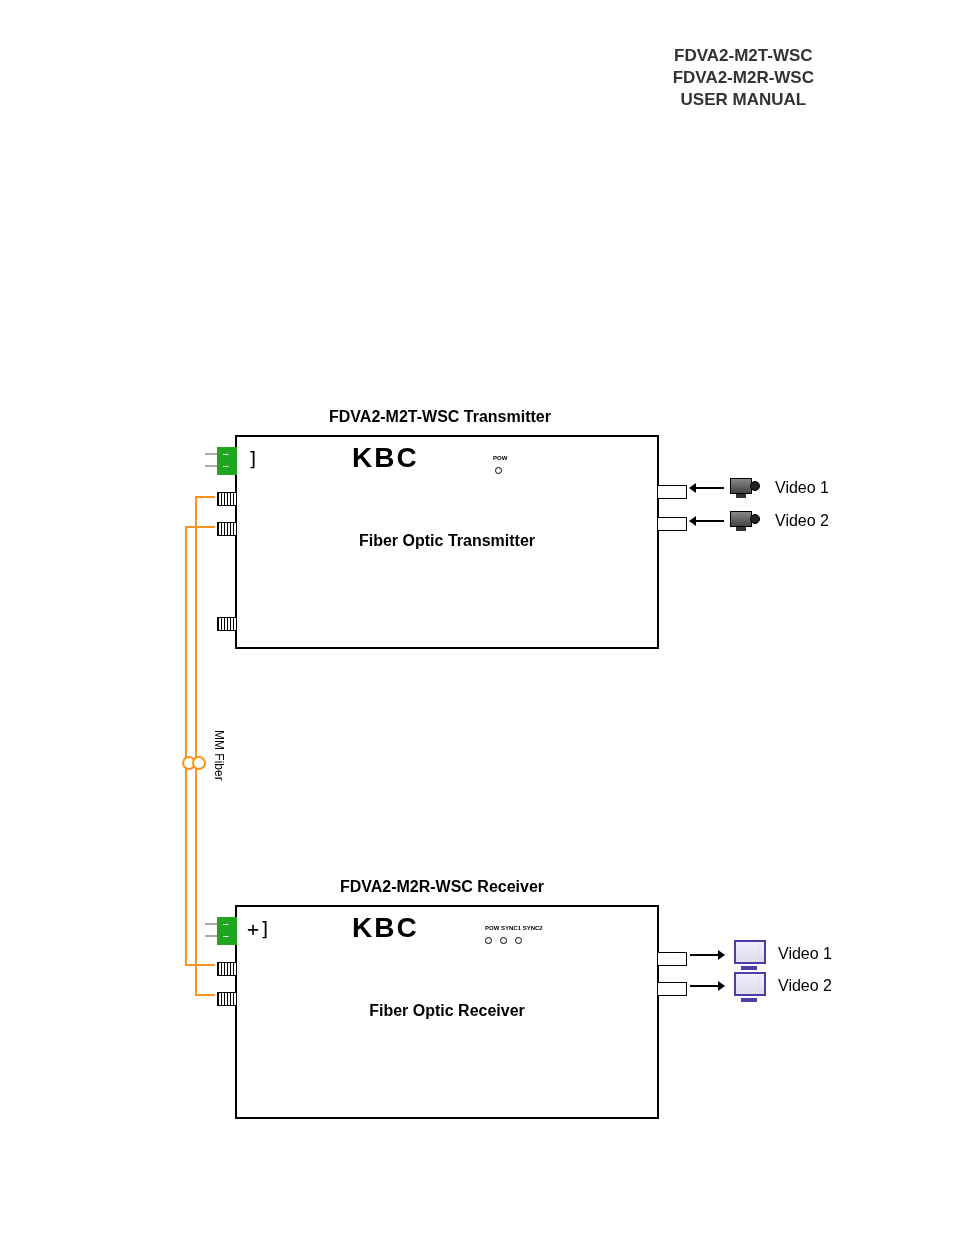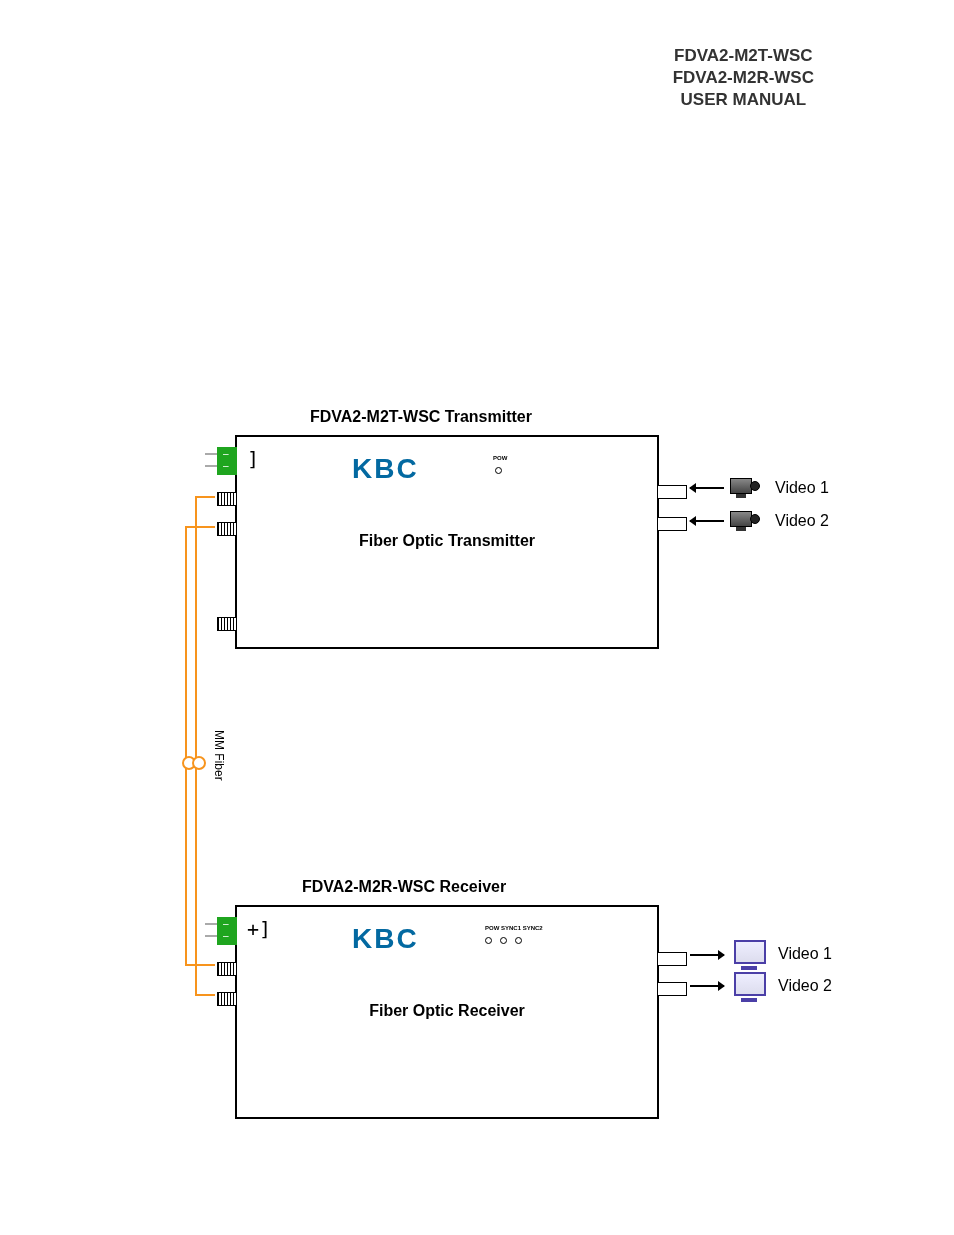--- a/index.html
+++ b/index.html
@@ -36,32 +36,33 @@
     width: 420px;
     height: 210px;
   }
   .tx-box { top: 35px; left: 235px; }
   .rx-box { top: 505px; left: 235px; height: 210px; }
 
   .device-title {
     position: absolute;
     font-weight: bold;
     font-size: 16px;
+    text-align: center;
   }
   .tx-title { top: 8px; left: 310px; width: 260px; }
-  .rx-title { top: 478px; left: 302px; width: 260px; }
+  .rx-title { top: 478px; left: 312px; width: 260px; }
 
   .kbc-logo {
     font-family: Arial, sans-serif;
     font-weight: bold;
     font-size: 28px;
-    color: #0369a1;
+    color: #000000;
     letter-spacing: 2px;
     position: absolute;
-    top: 16px;
+    top: 5px;
     left: 115px;
   }
   .big-label {
     position: absolute;
     font-weight: bold;
     font-size: 16px;
     left: 50%;
     transform: translateX(-50%);
     top: 95px;
   }

